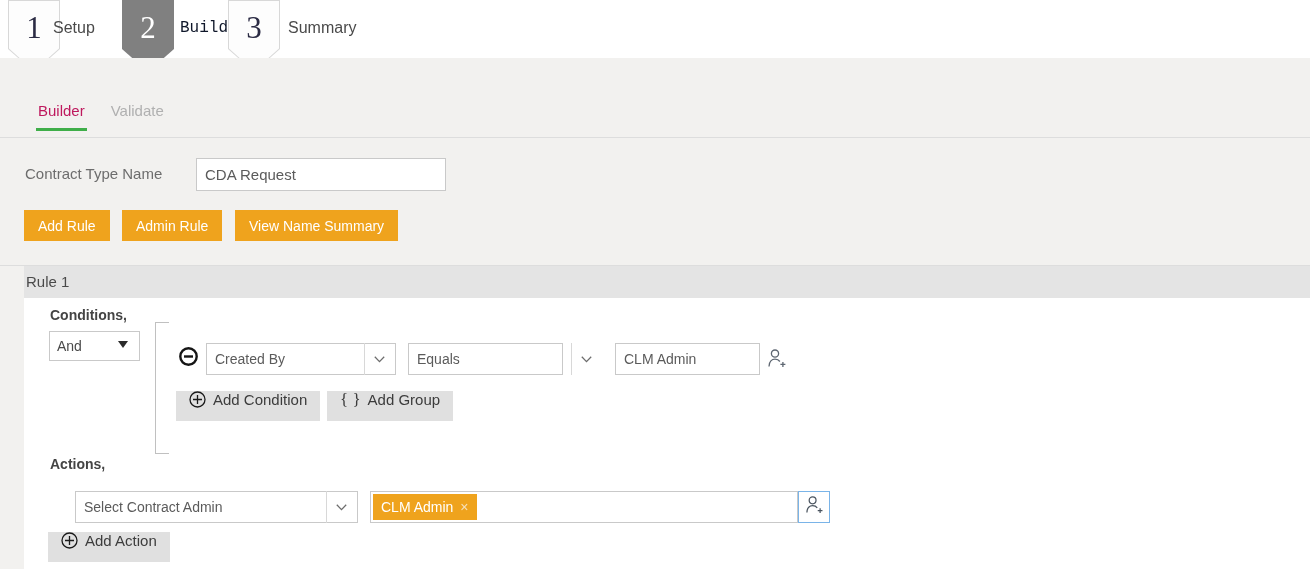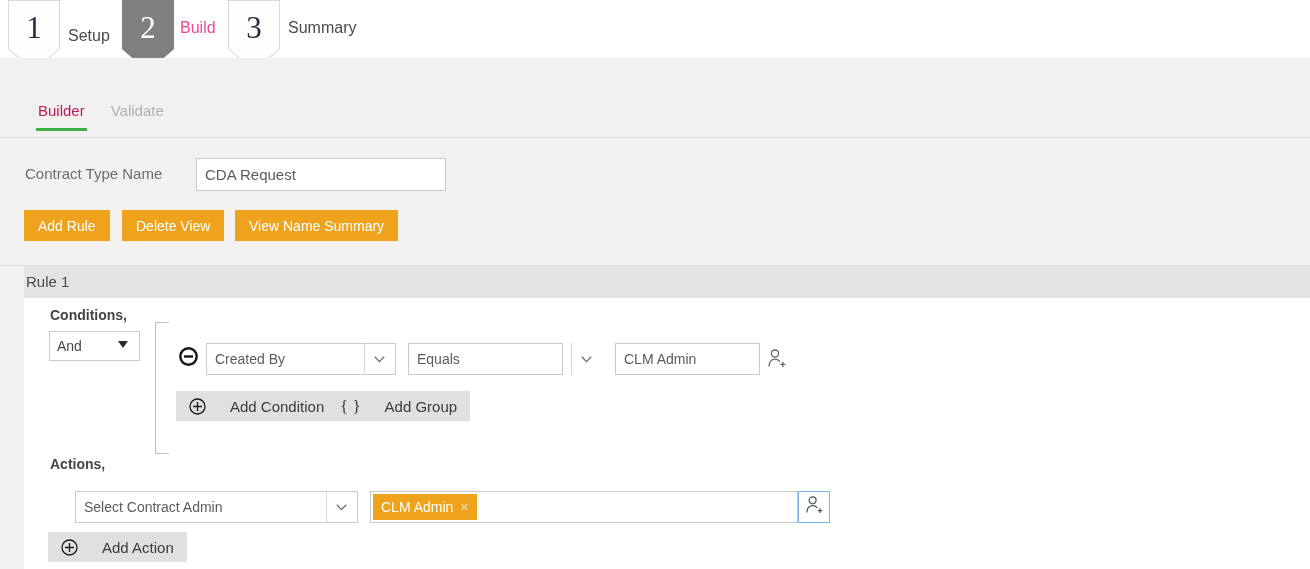--- a/index.html
+++ b/index.html
@@ -49,21 +49,21 @@
   .pennant.active{background:#808080;}
   .pennant.active .pennant-inner{background:#808080;}
   .pennant.active .num{color:#ffffff;}
 
   .step-label{
     position:absolute;top:19px;
     font-size:16px;
     color:#4a4a4a;
     white-space:nowrap;
   }
-  .step-label.current{color:#ec4899;}
+  .step-label.current{color:#0f172a;font-family:Liberation Mono, monospace;}
 
   
   #subnav-area{
     position:absolute;left:0;top:58px;width:1310px;height:79px;
     background:#f2f1ef;
     border-bottom:1px solid #dddddd;
   }
   #tabs{
     position:absolute;left:36px;top:44px;
     display:flex;align-items:flex-end;gap:22px;
@@ -201,21 +201,21 @@
   #cond-user-icon{
     position:absolute;left:767px;top:348px;
     width:20px;height:22px;cursor:pointer;
   }
 
   .btn-gray{
     position:absolute;height:30px;
     background:#e0e0e0;border:none;box-sizing:border-box;
     font-family:"Liberation Sans",sans-serif;
     font-size:15px;color:#3c3c3c;
-    display:flex;align-items:center;gap:24px;
+    display:flex;align-items:flex-start;gap:7px;
     padding:0 13px;cursor:pointer;
   }
   #btn-add-condition{left:176px;top:391px;}
   #btn-add-group{left:327px;top:391px;}
   #btn-add-action{left:48px;top:532px;}
 
   .circle-plus{width:17px;height:17px;flex:0 0 auto;}
   .brace-glyph{font-size:17px;line-height:1;color:#3c3c3c;font-family:"Liberation Serif",serif;}
 
   
@@ -249,21 +249,21 @@
 </head>
 <body>
 
 <div id="stepper-header">
 
   <div class="step">
     <div class="pennant inactive" style="left:8px;">
       <div class="pennant-inner"></div>
       <span class="num">1</span>
     </div>
-    <span class="step-label" style="left:68px;margin-top:8px;">Setup</span>
+    <span class="step-label" style="left:53px;">Setup</span>
   </div>
 
   <div class="step">
     <div class="pennant active" style="left:122px;">
       <div class="pennant-inner"></div>
       <span class="num">2</span>
     </div>
     <span class="step-label current" style="left:180px;">Build</span>
   </div>
 
@@ -283,21 +283,21 @@
     <div class="tab disabled">Validate</div>
   </div>
 </div>
 
 <div id="form-area"></div>
 
 <span id="ct-name-label">Contract Type Name</span>
 <input id="ct-name-input" type="text" value="CDA Request" style="">
 
 <button class="btn-orange" id="btn-add-rule">Add Rule</button>
-<button class="btn-orange" id="btn-delete-rule">Delete View</button>
+<button class="btn-orange" id="btn-delete-rule">Admin Rule</button>
 <button class="btn-orange" id="btn-view-summary">View Name Summary</button>
 
 <div id="left-gutter"></div>
 <div id="rule-header"></div>
 <span id="rule-header-label">Rule 1</span>
 <div id="rule-body"></div>
 
 <span class="section-label" id="conditions-label">Conditions,</span>
 
 <select id="logic-select"><option>And</option></select>

